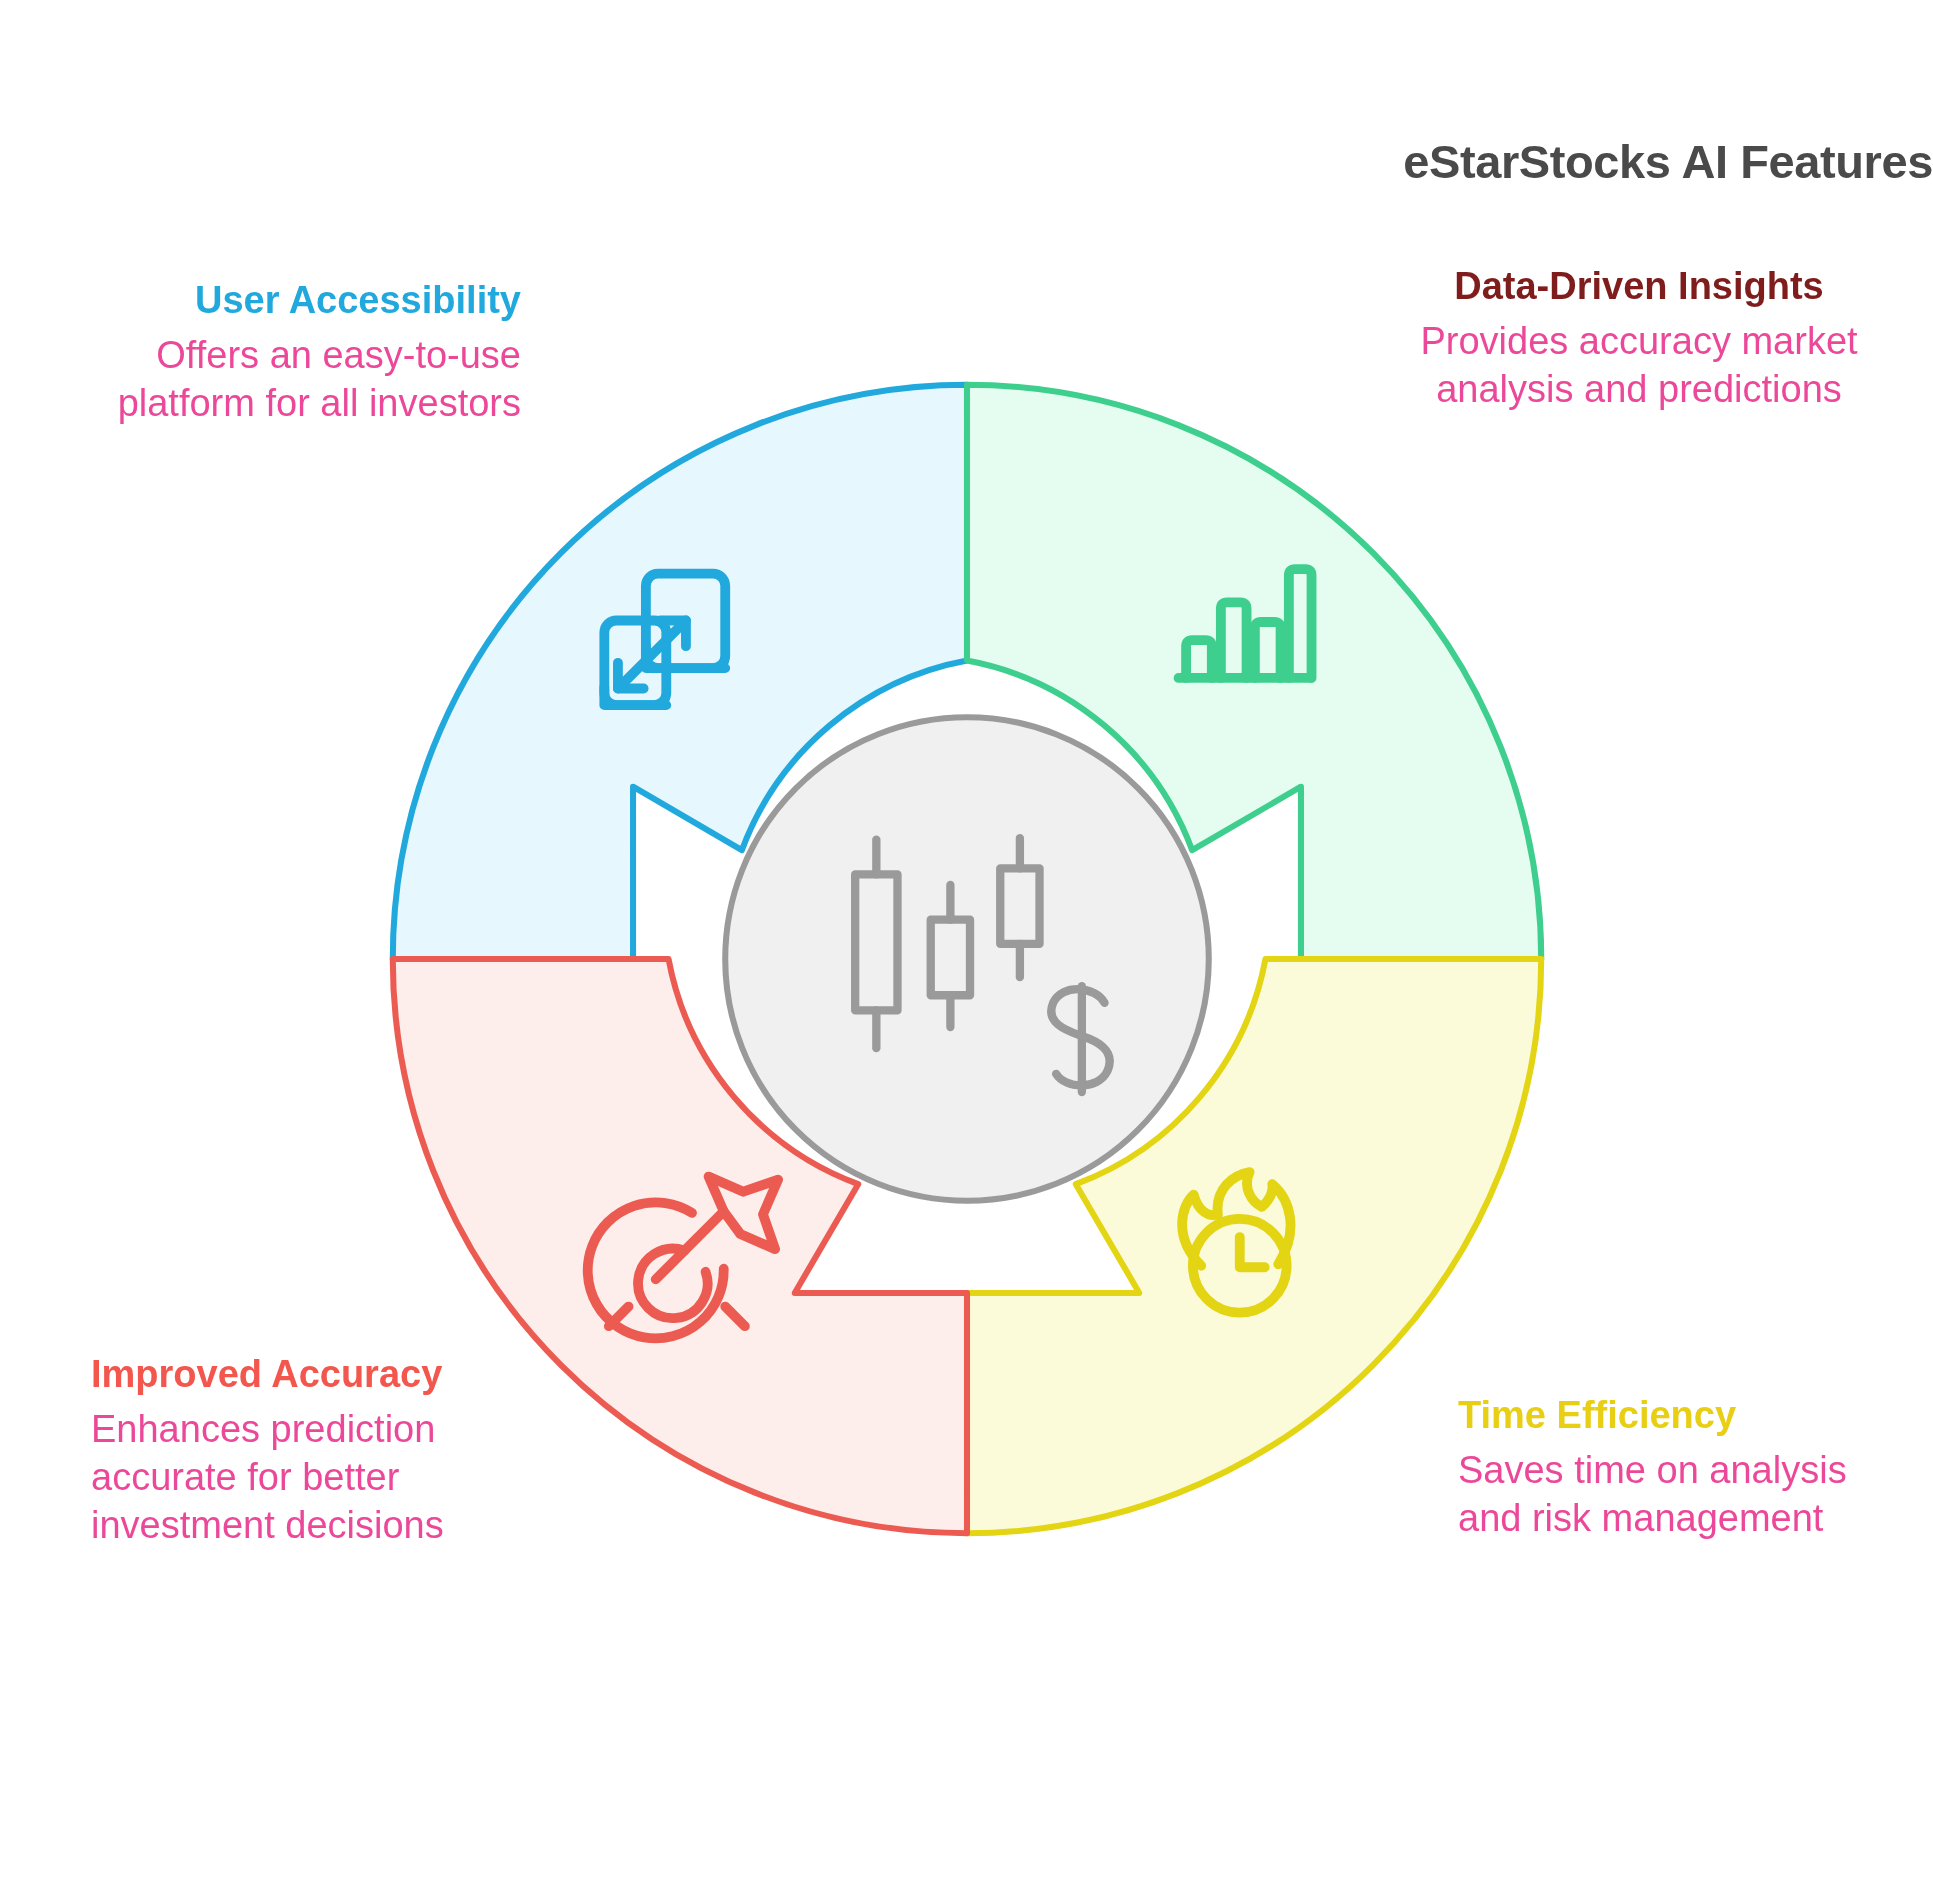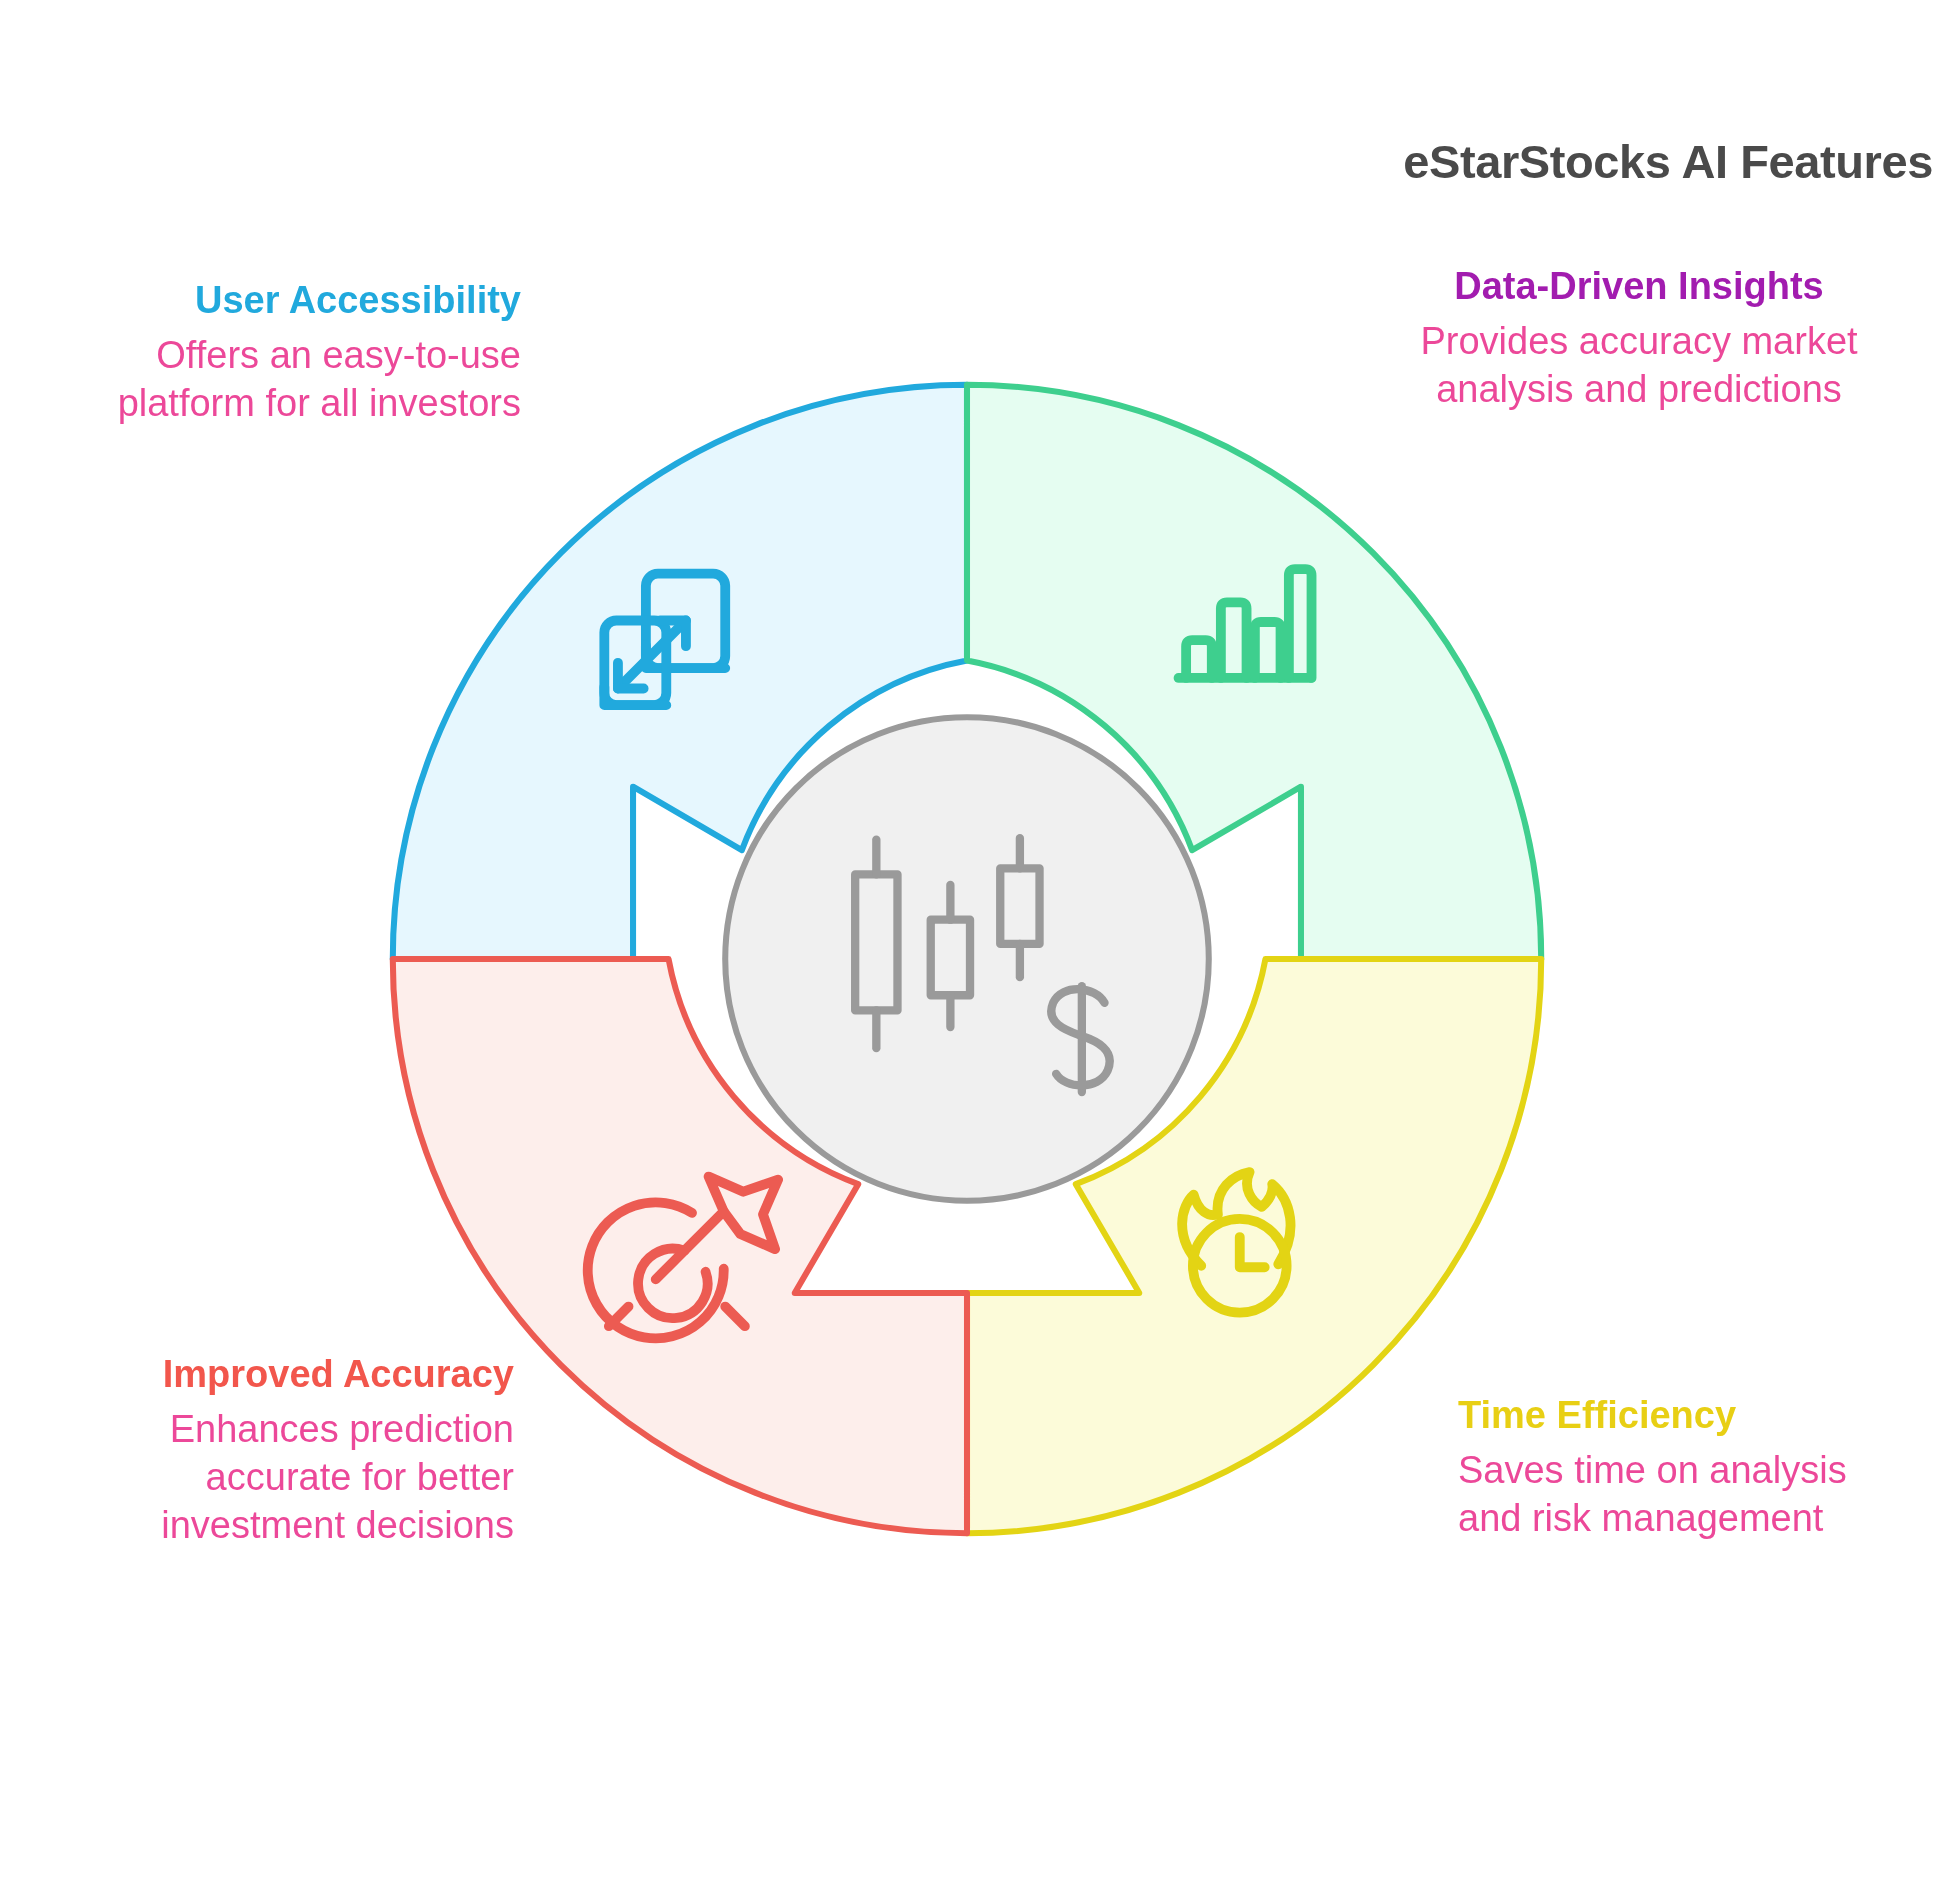--- a/index.html
+++ b/index.html
@@ -41,24 +41,24 @@
     color:#ec4899;
     margin:0;
   }
 
   
   #lbl-ua{left:45px;top:278px;width:476px;text-align:right;}
   #lbl-ua .head{color:#21a9dd;}
 
   
   #lbl-ddi{left:1420px;top:264px;width:438px;text-align:center;}
-  #lbl-ddi .head{color:#a21caf;}
+  #lbl-ddi .head{color:#7f1d1d;}
 
   
-  #lbl-ia{left:91px;top:1352px;width:423px;text-align:right;}
+  #lbl-ia{left:91px;top:1352px;width:423px;text-align:left;}
   #lbl-ia .head{color:#f2564c;}
 
   
   #lbl-te{left:1458px;top:1393px;width:423px;}
   #lbl-te .head{color:#e8cf14;}
 </style>
 </head>
 <body>
 
 <div id="stage">

